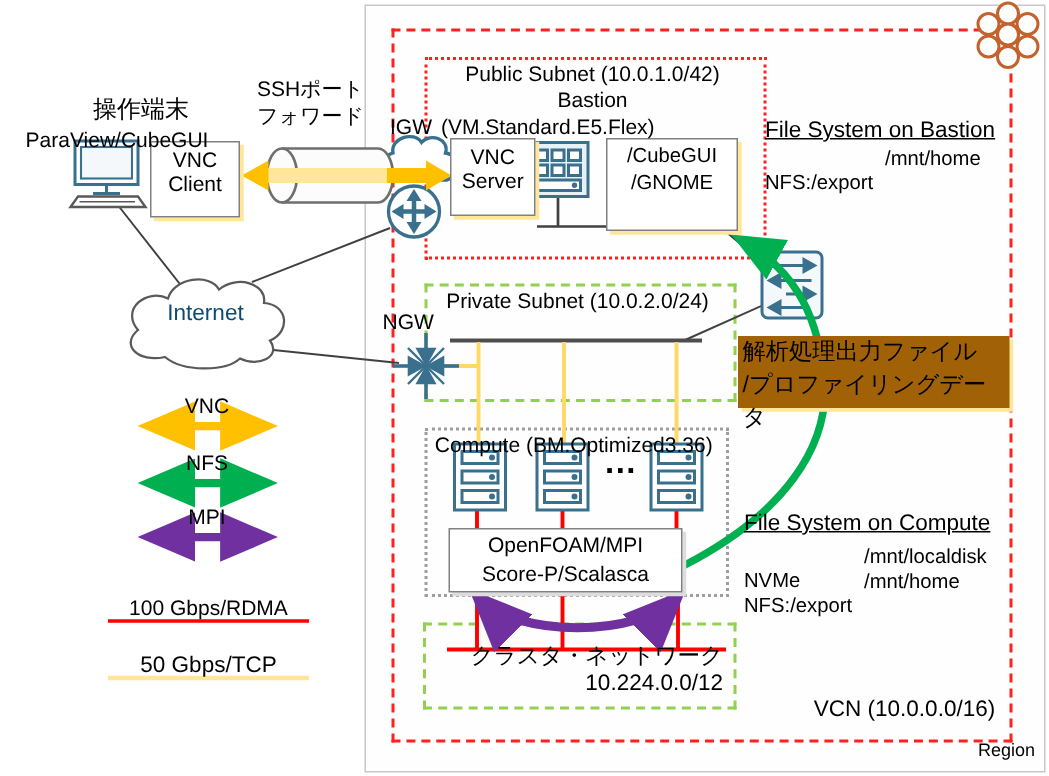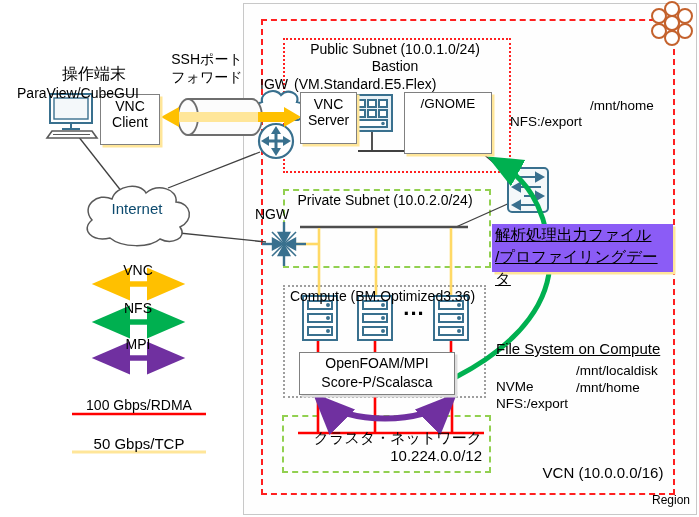--- a/index.html
+++ b/index.html
@@ -231,52 +231,54 @@
     <div>VNC</div>
     <div>Client</div>
   </div>
 
   <div class="box yshadow" style="left:300px;top:92px;width:55px;height:47px;font-size:14px;text-align:center;padding-top:3px;">
     <div>VNC</div>
     <div>Server</div>
   </div>
 
   <div class="box yshadow" style="left:404px;top:92px;width:86px;height:58px;font-size:13.5px;text-align:center;padding-top:2px;line-height:18px;">
+    <div>/CubeGUI</div>
     <div>/GNOME</div>
   </div>
 
   <div class="box gshadow" style="left:299px;top:352px;width:154px;height:40px;font-size:14px;text-align:center;padding-top:1px;line-height:19px;">
     <div>OpenFOAM/MPI</div>
     <div>Score-P/Scalasca</div>
   </div>
 
-  <div style="position:absolute;left:492px;top:224px;width:178px;height:48px;background:#8b5cf6;box-shadow:2.5px 2.5px 0 #FFE699;z-index:10;font-size:15.5px;line-height:22px;padding-left:3px;text-decoration:underline;">
+  <div style="position:absolute;left:492px;top:224px;width:178px;height:48px;background:#a16207;box-shadow:2.5px 2.5px 0 #FFE699;z-index:10;font-size:15.5px;line-height:22px;padding-left:3px;">
     <div>解析処理出力ファイル</div>
     <div>/プロファイリングデータ</div>
   </div>
 
   <div class="txt c" style="left:2px;top:47px;width:152px;font-size:14px;margin-top:38px;">ParaView/CubeGUI</div>
   <div class="txt c" style="left:18px;top:65px;width:152px;font-size:16px;">操作端末</div>
 
   <div class="txt c" style="left:165px;top:51px;width:84px;font-size:14px;">SSHポート</div>
   <div class="txt c" style="left:165px;top:69px;width:84px;font-size:14px;">フォワード</div>
 
   <div class="txt c" style="left:97px;top:200px;width:80px;font-size:15px;color:#0c4a6e;">Internet</div>
 
   <div class="txt c" style="left:108px;top:262px;width:60px;font-size:14px;">VNC</div>
   <div class="txt c" style="left:108px;top:300px;width:60px;font-size:14px;">NFS</div>
   <div class="txt c" style="left:108px;top:336px;width:60px;font-size:14px;">MPI</div>
   <div class="txt c" style="left:72px;top:397px;width:134px;font-size:14px;">100 Gbps/RDMA</div>
   <div class="txt c" style="left:72px;top:435px;width:134px;font-size:15px;">50 Gbps/TCP</div>
 
-  <div class="txt c" style="left:283px;top:41px;width:224px;font-size:14px;">Public Subnet (10.0.1.0/24)</div>
+  <div class="txt c" style="left:283px;top:41px;width:224px;font-size:14px;">Public Subnet (10.0.1.0/42)</div>
   <div class="txt c" style="left:283px;top:58px;width:224px;font-size:14px;">Bastion</div>
   <div class="txt" style="left:260px;top:76px;font-size:14px;">IGW</div>
   <div class="txt" style="left:294px;top:76px;font-size:14px;">(VM.Standard.E5.Flex)</div>
 
+  <div class="txt underline" style="left:510px;top:78px;font-size:15px;">File System on Bastion</div>
   <div class="txt fsrow" style="left:510px;top:98px;font-size:13.5px;">
     <span class="k">NFS:/export</span>
     <span>/mnt/home</span>
   </div>
 
   <div class="txt c" style="left:283px;top:192px;width:204px;font-size:14px;">Private Subnet (10.0.2.0/24)</div>
   <div class="txt" style="left:255px;top:206px;font-size:14px;">NGW</div>
 
   <div class="txt c" style="left:283px;top:288px;width:199px;font-size:14px;">Compute (BM.Optimized3.36)</div>
   <div class="txt c" style="left:397px;top:295px;width:34px;font-size:22px;font-weight:bold;letter-spacing:1px;">...</div>

